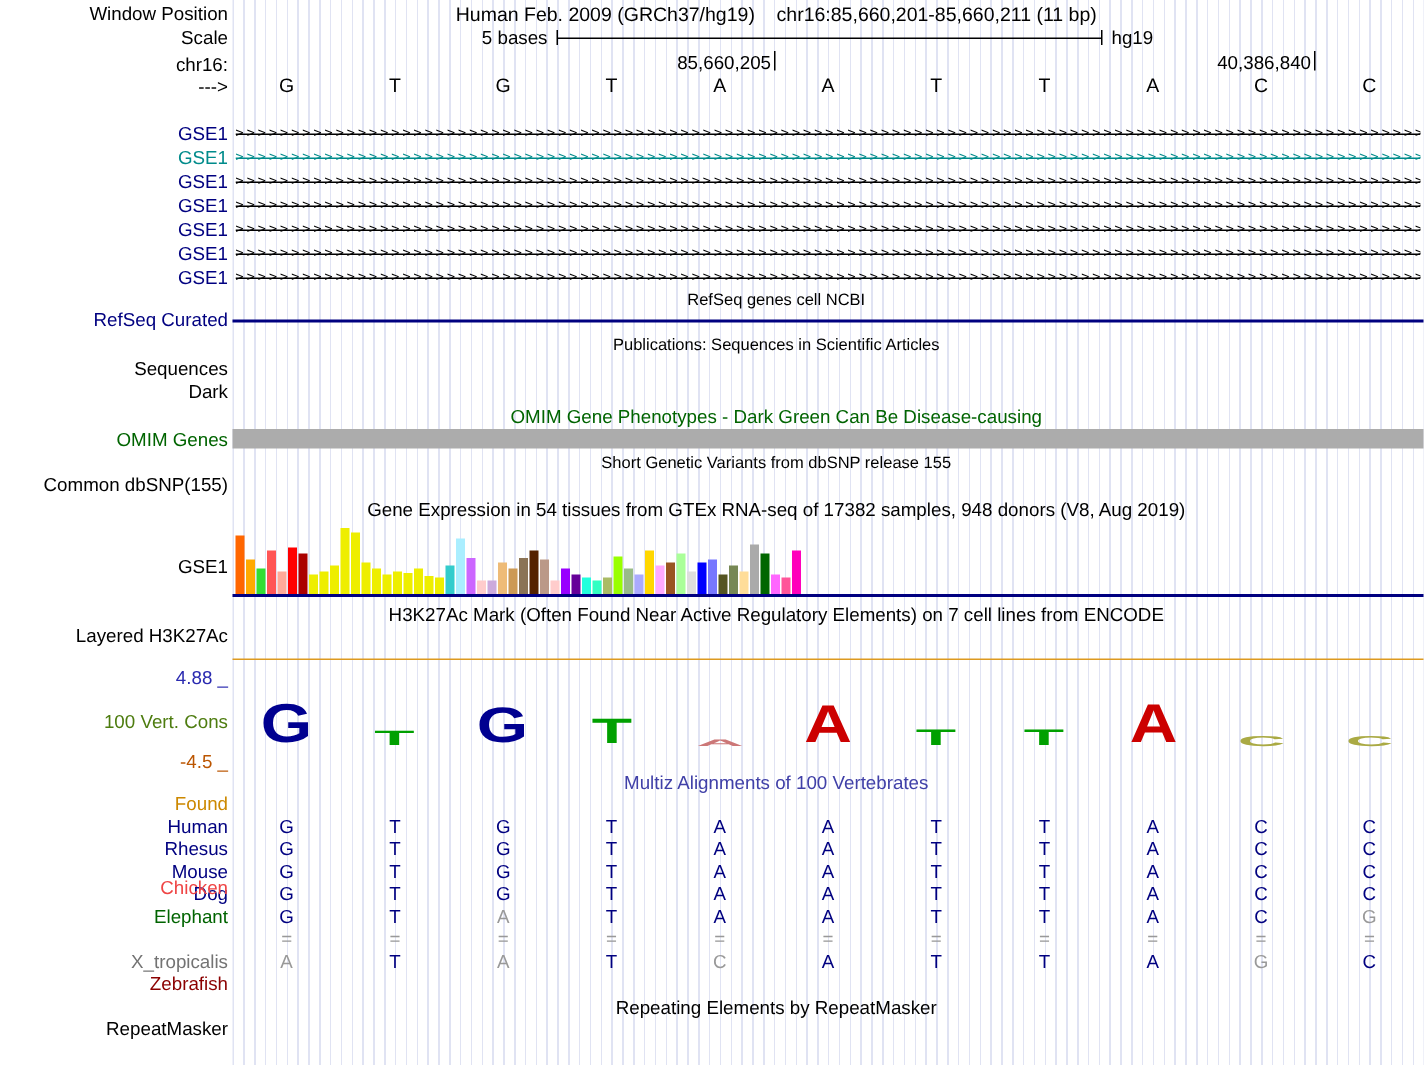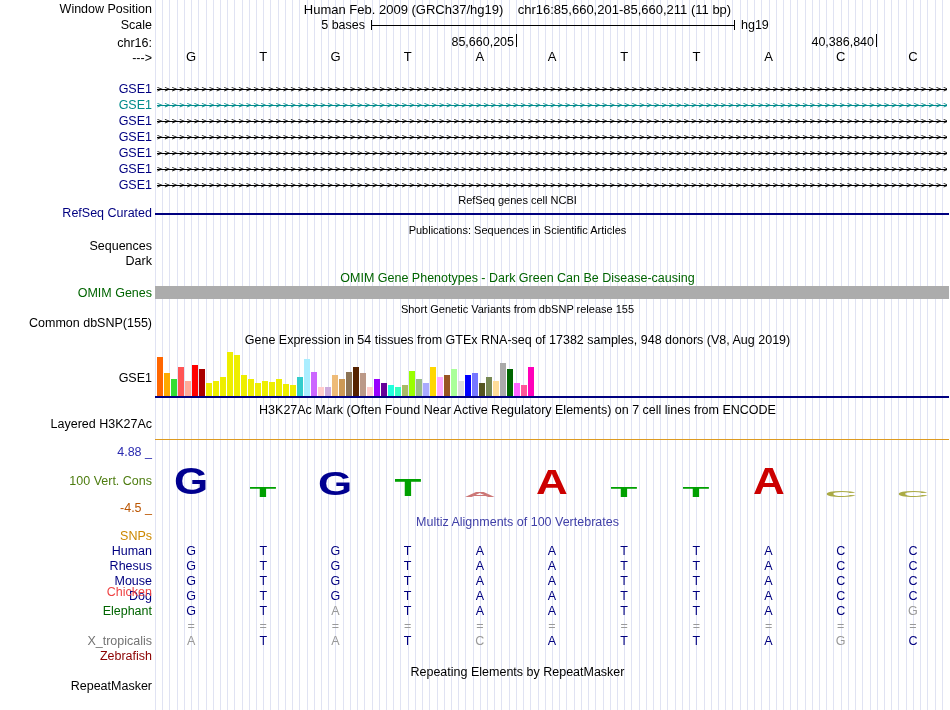--- a/index.html
+++ b/index.html
@@ -214,21 +214,21 @@
       <div class="logoletter" style="left: 735.909px; height: 9px;">
         <svg width="44" height="9" viewBox="0 0 30 28" preserveAspectRatio="none">
           <text x="15" y="25" text-anchor="middle" font-size="30" font-weight="bold" font-family="Liberation Sans, sans-serif" fill="#AAAA44">C</text>
         </svg>
       </div>
     </div>
   <div class="lbl" style="top:474px;color:#4d7c0f">100 Vert. Cons</div>
   <div class="lbl" style="top:501px;color:#BB5500">-4.5 _</div>
 
   <div class="ctr" style="top:515px;color:#4040A8">Multiz Alignments of 100 Vertebrates</div>
-  <div class="lbl" style="top:529px;color:#CC8800">SNPs</div>
+  <div class="lbl" style="top:529px;color:#CC8800">Found</div>
   <div id="mzrows">
       <div class="lbl" style="top: 544px; color: rgb(0, 0, 128);">Human</div>
       <div class="mzrow" style="top: 544px;">
         <span class="colletter" style="left: 36.0909px;">G</span>
         <span class="colletter" style="left: 108.273px;">T</span>
         <span class="colletter" style="left: 180.455px;">G</span>
         <span class="colletter" style="left: 252.636px;">T</span>
         <span class="colletter" style="left: 324.818px;">A</span>
         <span class="colletter" style="left: 397px;">A</span>
         <span class="colletter" style="left: 469.182px;">T</span>

